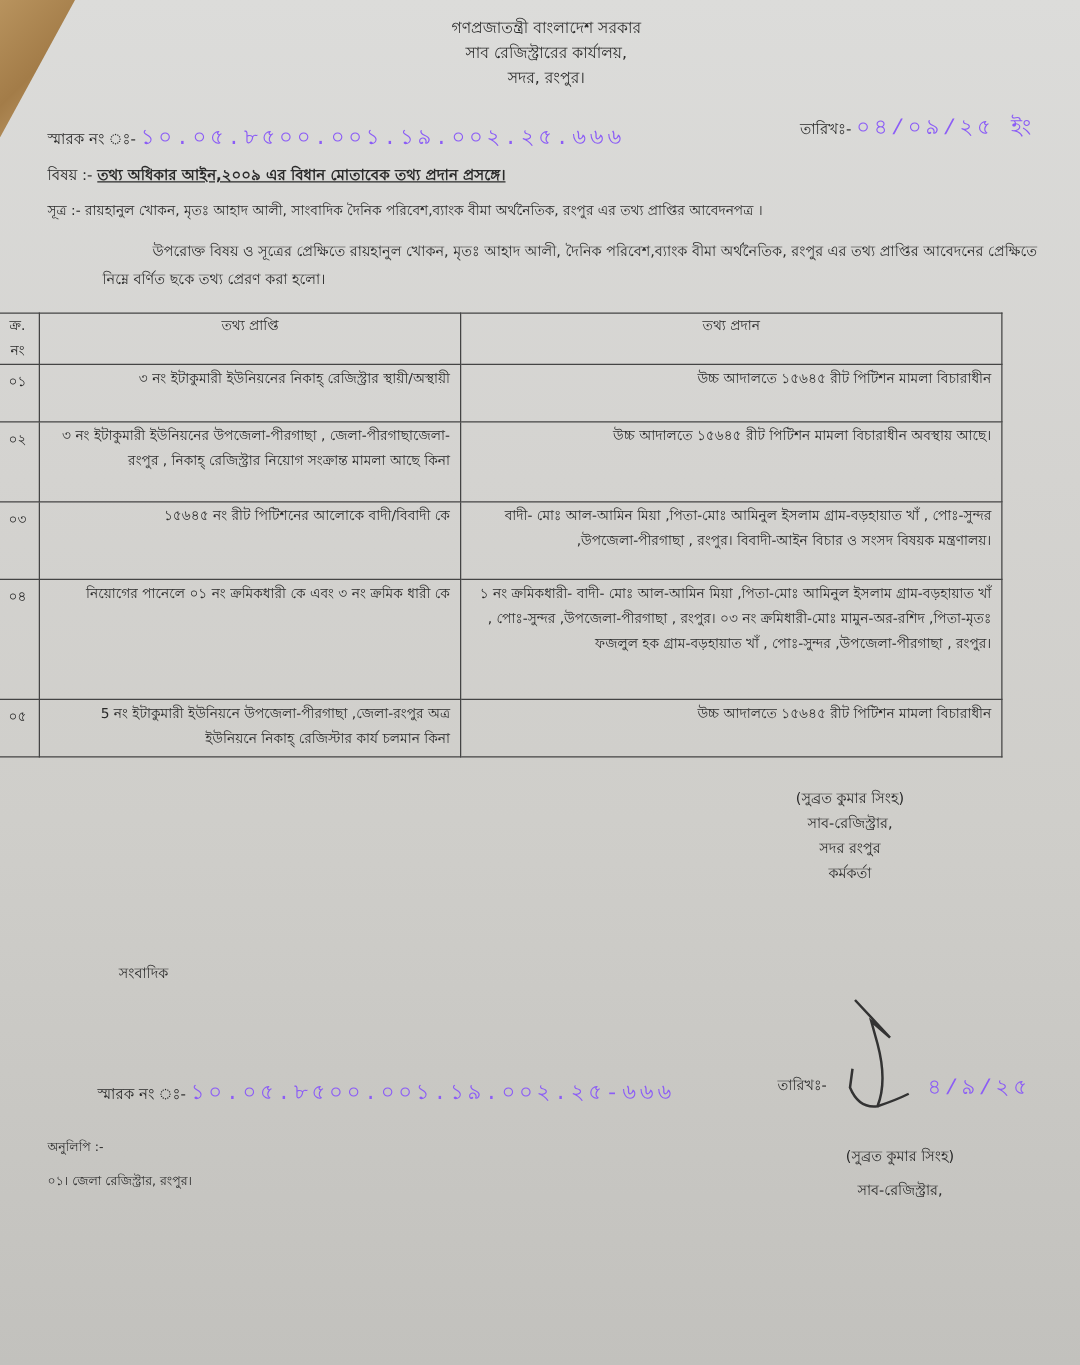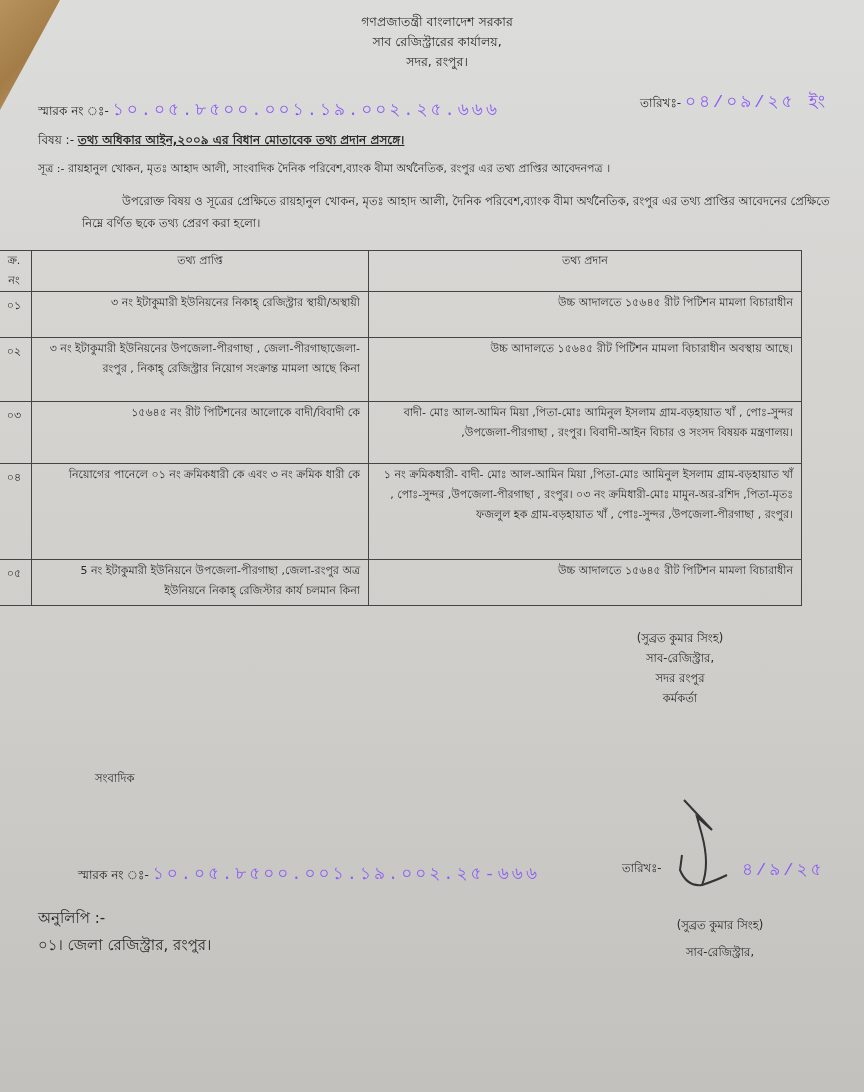--- a/index.html
+++ b/index.html
@@ -32,21 +32,21 @@
     border: 1px solid #444; vertical-align: top; padding: 1px 8px;
     font-weight: normal; text-align: right;
   }
   table.main th { text-align: center; height: 14px; padding: 0 8px; }
   table.main td.sl { width: 26px; text-align: center; padding: 4px 4px; }
   table.main td.q { width: 320px; }
   .sig1 { left: 560px; top: 628px; width: 240px; text-align: center; font-size: 11.5px; line-height: 20px; }
   .recv { left: 40px; top: 767px; font-size: 11.5px; line-height: 22px; }
   .recv .ind { padding-left: 55px; }
   .memo2 { left: 38px; top: 860px; font-size: 12px; margin-left: 40px; }
-  .cc { left: 38px; top: 905px; font-size: 15px; line-height: 27px; }
+  .cc { left: 38px; top: 905px; font-size: 10px; line-height: 27px; }
   .sig2 { left: 610px; top: 850px; width: 220px; font-size: 11.5px; }
   .sig2 .names { text-align: center; line-height: 27px; margin-top: 22px; }
 </style>
 </head>
 <body>
 
 <div class="wood"></div>
 
 <div class="abs hdr" style="top:12px;">
   <div>গণপ্রজাতন্ত্রী বাংলাদেশ সরকার</div>

